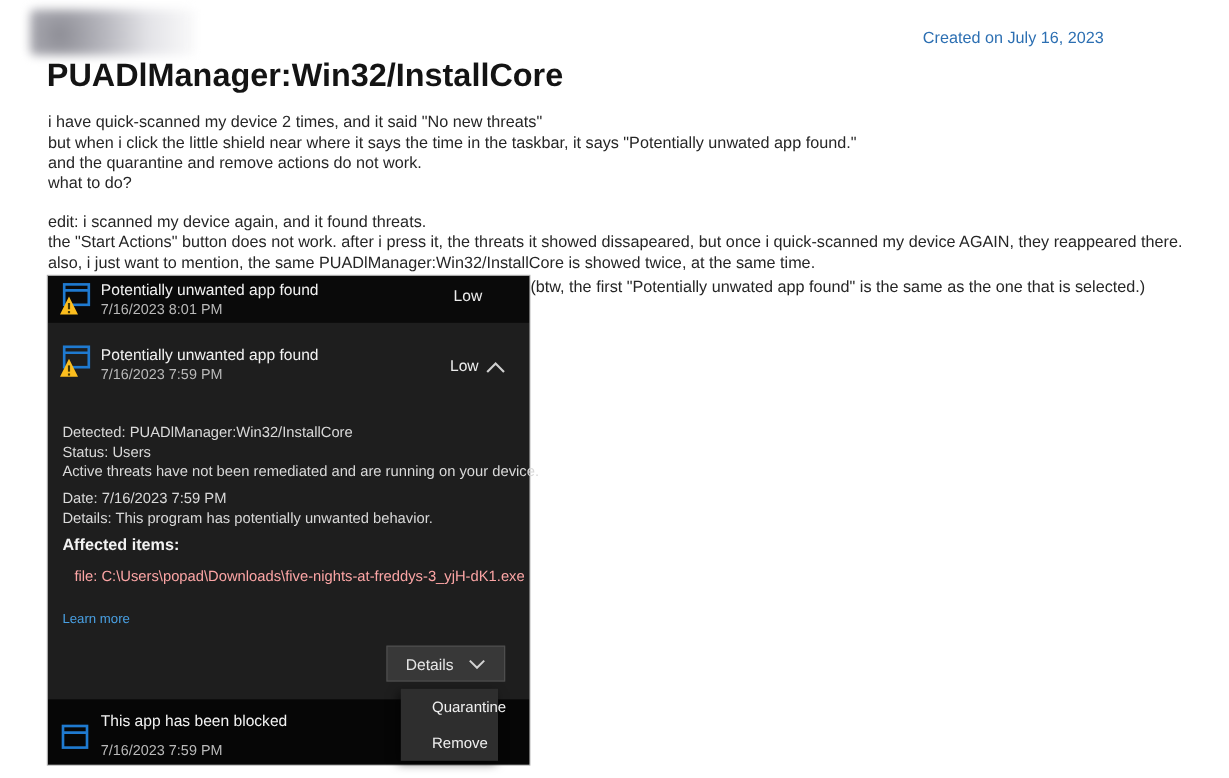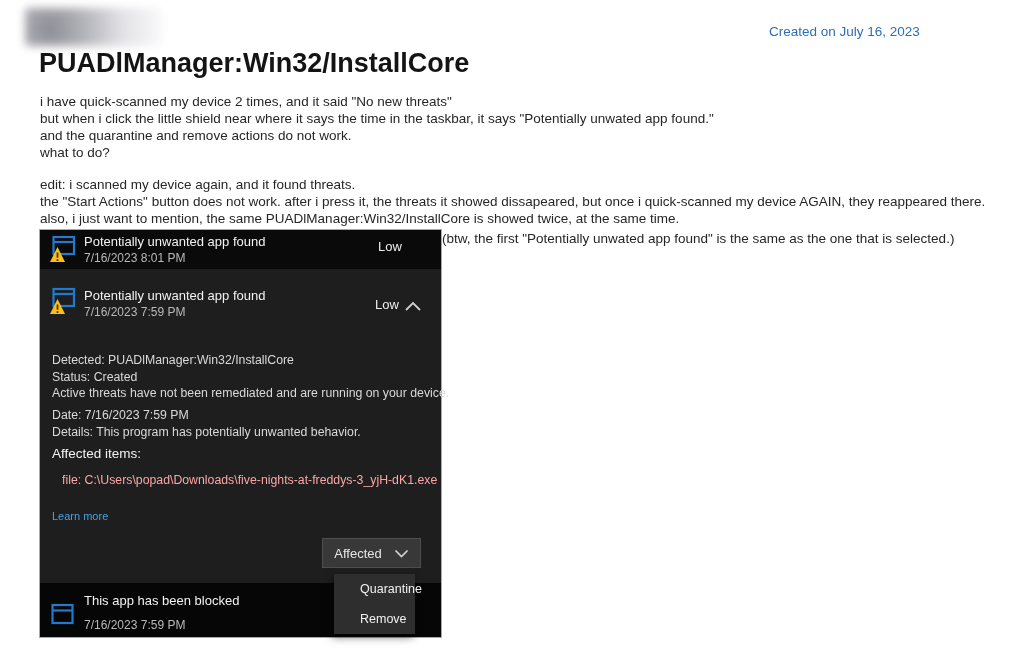--- a/index.html
+++ b/index.html
@@ -31,21 +31,21 @@
   .row2 { position:absolute; left:0; top:39px; width:100%; height:314px; background:#1e1e1e; }
   .row3 { position:absolute; left:0; top:353px; width:100%; height:54px; background:#060606; }
 
   .alert-icon { position:absolute; left:9px; }
   .alert-title { position:absolute; left:44px; font-size:13px; color:#f2f2f2; white-space:nowrap; }
   .alert-date  { position:absolute; left:44px; font-size:12px; color:#b9b9b9; white-space:nowrap; }
   .severity { position:absolute; font-size:13px; color:#ededed; }
 
   .details { position:absolute; left:12px; font-size:12.3px; line-height:16.5px; color:#d9d9d9; }
   .details div { white-space:nowrap; }
-  .affected-label { position:absolute; left:12px; top:177px; font-size:13.5px; font-weight:normal; color:#f2f2f2;text-align:right; }
+  .affected-label { position:absolute; left:12px; top:177px; font-size:13.5px; font-weight:bold; color:#f2f2f2;text-align:right; }
   .affected-file  { position:absolute; left:22px; top:204px; font-size:12.3px; color:#fca5a5; white-space:nowrap; }
   .learn-more { position:absolute; left:12px; top:241px; font-size:11px; color:#49a0e3; cursor:pointer; }
 
   .actions-btn {
     position:absolute; left:282px; top:269px; width:99px; height:30px;
     background:#383838; border:1px solid #4e4e4e; color:#e6e6e6;
     font-size:13px; display:flex; align-items:center; justify-content:center; gap:12px;
     cursor:pointer;
   }
   .dropdown {
@@ -115,36 +115,36 @@
         <span class="severity" style="left:335px; top:28px;">Low</span>
         <span style="position:absolute; left:364px; top:32px;">
           <svg width="18" height="11" viewBox="0 0 18 11">
             <polyline points="2,9 9,2 16,9" fill="none" stroke="#cfcfcf" stroke-width="1.8"></polyline>
           </svg>
         </span>
       </div>
 
       <div class="details" style="top:83px;">
         <div>Detected:  PUADlManager:Win32/InstallCore</div>
-        <div>Status:  Created</div>
+        <div>Status:  Users</div>
         <div>Active threats have not been remediated and are running on your device.</div>
       </div>
 
       <div class="details" style="top:138px;">
         <div>Date:  7/16/2023 7:59 PM</div>
         <div>Details:  This program has potentially unwanted behavior.</div>
       </div>
 
       <div class="affected-label">Affected items:</div>
       <div class="affected-file">file: C:\Users\popad\Downloads\five-nights-at-freddys-3_yjH-dK1.exe</div>
 
       <div class="learn-more">Learn more</div>
 
       <div class="actions-btn">
-        <span>Affected</span>
+        <span>Details</span>
         <span>
           <svg width="15" height="9" viewBox="0 0 15 9">
             <polyline points="1.5,1.5 7.5,7.5 13.5,1.5" fill="none" stroke="#d2d2d2" stroke-width="1.7"></polyline>
           </svg>
         </span>
       </div>
     </div>
 
     <div class="row3">
       <span class="alert-icon" style="left:10px; top:19px;">

